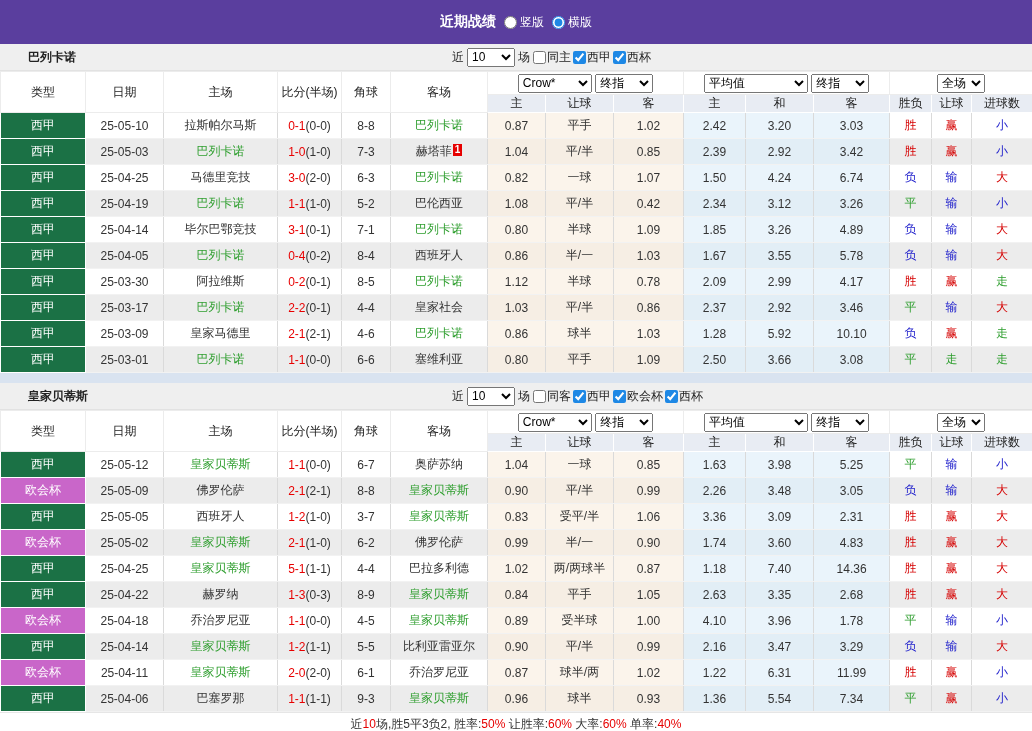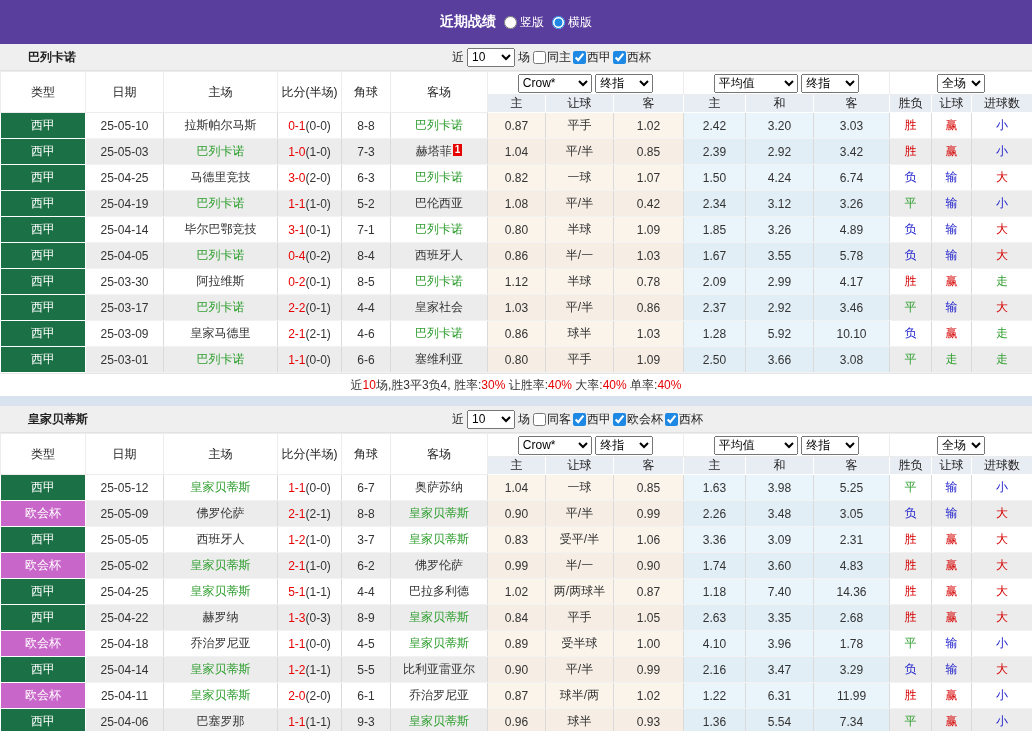--- a/index.html
+++ b/index.html
@@ -17,21 +17,21 @@
   .titlebar .team{margin-left:28px;font-weight:bold;}
   .filters{position:absolute;left:452px;display:flex;align-items:center;gap:3px;}
   .filters select{font-size:12px;width:48px;height:19px;}
   .cbwrap{display:flex;align-items:center;gap:1px;}
   select{font-size:12px;}
   table{border-collapse:collapse;table-layout:fixed;width:1032px;font-size:12px;}
   thead th{background:#E8ECF3;font-weight:normal;color:#222;
     border:1px solid #fff;height:17px;padding:0;}
   thead tr.selrow th{background:#fff;border:1px solid #ECECEC;height:22px;}
   thead tr.selrow select{height:19px;}
-  .sel-company{width:74px;} .sel-final{width:58px;} .sel-avg{width:84px;} .sel-scope{width:48px;}
+  .sel-company{width:74px;} .sel-final{width:58px;} .sel-avg{width:104px;} .sel-scope{width:48px;}
   tbody td{height:25px;text-align:center;color:#333;padding:0;
     border-right:1px solid #DADADA;border-bottom:1px solid #F2F2F2;overflow:hidden;white-space:nowrap;}
   tr.even td.base{background:#ECECEC;}
   td.type{color:#fff;border:1px solid #fff;}
   td.type.g{background:#1B7145;} td.type.p{background:#C966C9;}
   td.od{background:#FBF4EB;margin-left:48px;} td.av{background:#EAF4FB;}
   tr.even td.od{background:#F6EEE4;} tr.even td.av{background:#E2EEF6;margin-left:40px;}
   .self{color:#2E9E2E;}
   .score{color:#E80000;} .half{color:#333;}
   .rescell.r{color:#D50000;} .rescell.b{color:#2222CC;} .rescell.g{color:#2E9E2E;}
@@ -299,21 +299,20 @@
             <td class="od">1.09</td>
             <td class="av">2.50</td>
             <td class="av">3.66</td>
             <td class="av">3.08</td>
             <td class="base rescell g">平</td>
             <td class="base rescell g">走</td>
             <td class="base rescell g">走</td>
           </tr>
         </tbody>
     </table>
-    <div class="summary"><span>近</span><span class="red">10</span><span>场,胜3平3负4, 胜率:</span><span class="red">30%</span><span> 让胜率:</span><span class="red">40%</span><span> 大率:</span><span class="red">40%</span><span> 单率:</span><span class="red">40%</span></div>
   </div>
 <div class="gap"></div>
   <div class="block">
     <div class="titlebar">
       <span class="team">皇家贝蒂斯</span>
       <span class="filters">
         <span>近</span>
         <select>
           <option>10</option>
         </select>

